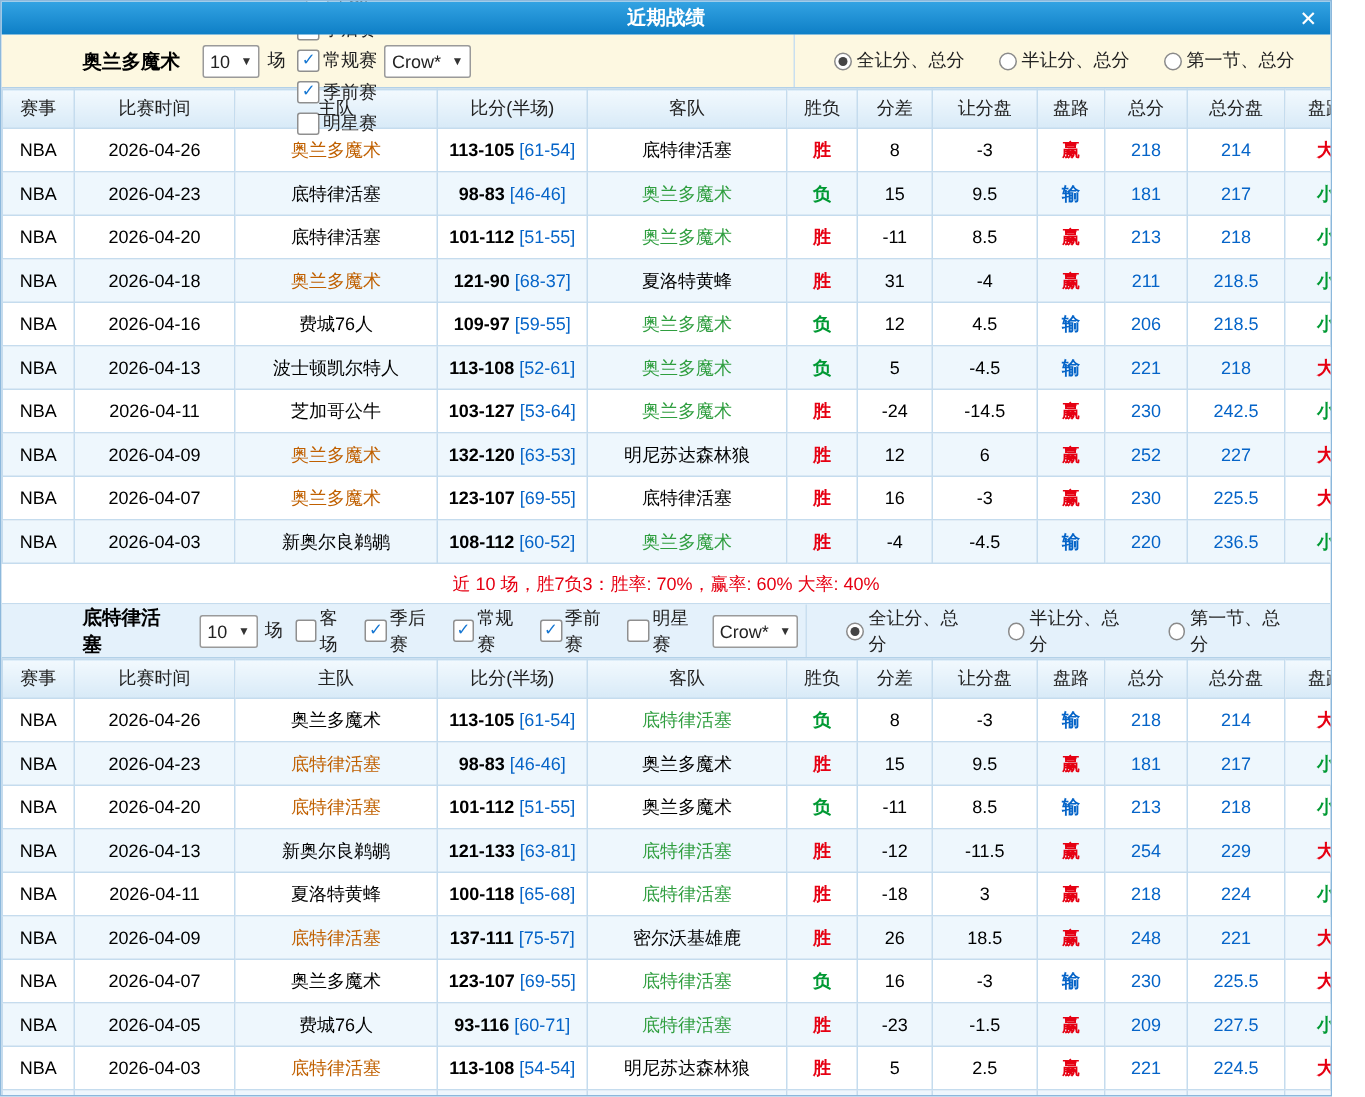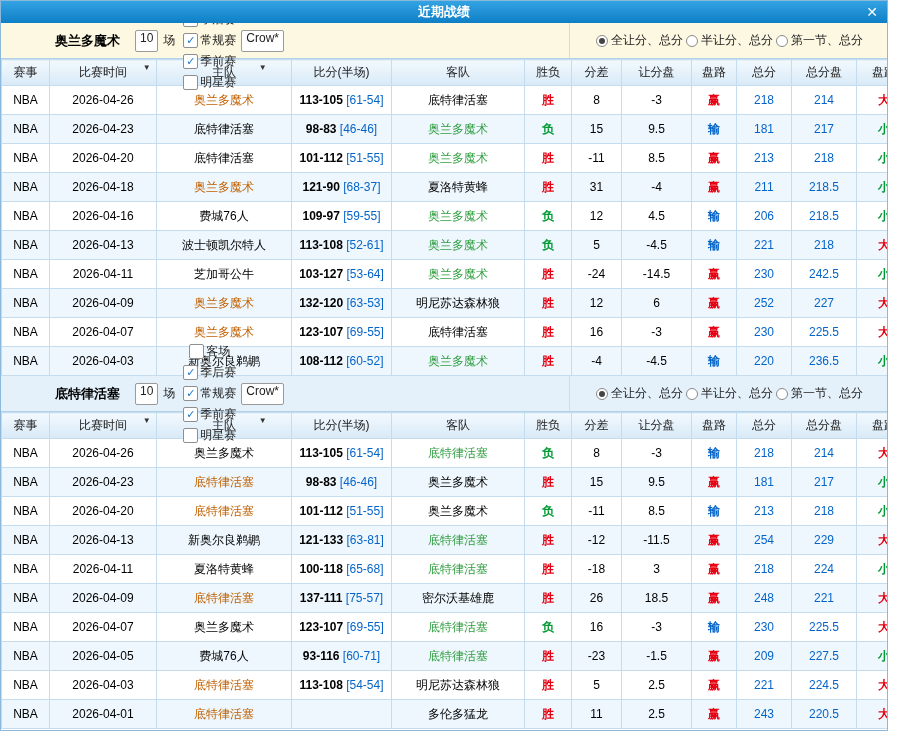--- a/index.html
+++ b/index.html
@@ -4,25 +4,25 @@
 <style>
   html,body{margin:0;padding:0;}
   body{font-family:"Liberation Sans","DejaVu Sans",sans-serif;background:#fff;-webkit-font-smoothing:antialiased;}
   .panel{width:888px;height:731px;overflow:hidden;background:#fff;border:1px solid #8cb8dc;box-sizing:border-box;position:relative;}
   .titlebar{height:22px;background:linear-gradient(#33a3e3,#0e7fc6);color:#fff;display:flex;align-items:center;justify-content:center;font-size:13px;font-weight:bold;position:relative;}
   .close{position:absolute;right:9px;top:2px;font-size:14px;font-weight:bold;cursor:pointer;line-height:18px;}
   .filterbar{height:36px;display:flex;align-items:center;font-size:12px;color:#222;border-bottom:1px solid #b3d1e8;padding:0 8px;gap:5px;box-sizing:border-box;}
   .fb-yellow{background:#fdf8e1;}
   .fb-blue{background:#e4f1fb;}
   .team-name{font-weight:bold;font-size:13px;color:#000;margin:0 10px 0 46px;}
-  .selectbox{background:#fff;border:1px solid #9a9a9a;height:20px;display:inline-flex;align-items:center;padding:0 4px;gap:18px;cursor:pointer;border-radius:2px;flex-direction:column;}
+  .selectbox{background:#fff;border:1px solid #9a9a9a;height:20px;display:inline-flex;align-items:center;padding:0 4px;gap:7px;cursor:pointer;border-radius:2px;}
   .selectbox .arrow{font-size:8px;color:#333;}
   .cb{display:inline-flex;align-items:center;gap:2px;cursor:pointer;margin-left:3px;}
   .cbbox{width:13px;height:13px;border:1px solid #8f8f8f;background:#fff;display:inline-flex;align-items:center;justify-content:center;font-size:11px;font-weight:bold;color:#1576d2;line-height:1;border-radius:2px;}
-  .radio-zone{margin-left:auto;display:flex;align-items:center;gap:3px;height:100%;padding:0 16px 0 26px;border-left:1px solid #c9dff0;}
+  .radio-zone{margin-left:auto;display:flex;align-items:center;gap:23px;height:100%;padding:0 16px 0 26px;border-left:1px solid #c9dff0;}
   .radio{display:inline-flex;align-items:center;gap:3px;cursor:pointer;}
   .rdot{width:12px;height:12px;border-radius:50%;border:1px solid #8a8a8a;background:#fff;position:relative;box-sizing:border-box;}
   .rdot.on::after{content:'';position:absolute;left:2px;top:2px;width:6px;height:6px;border-radius:50%;background:#444;}
   table{border-collapse:collapse;table-layout:fixed;width:100%;font-size:12px;}
   th,td{border:1px solid #c5dcee;text-align:center;padding:0;overflow:hidden;white-space:nowrap;}
   th{height:25px;background:linear-gradient(#f2f9fe,#d8eaf7);font-weight:normal;color:#222;}
   td{height:28px;color:#000;background:transparent;}
   tbody tr:nth-child(even) td{background:#eef7fd;}
   .team.t-home{color:#c06000;}
   .team.t-away{color:#2f9e3f;}
@@ -262,29 +262,30 @@
           <td>-4</td>
           <td>-4.5</td>
           <td class="blue bold">输</td>
           <td class="blue">220</td>
           <td class="blue">236.5</td>
           <td class="green bold">小</td>
         </tr>
       </tbody>
   </table>
 
+  <div class="summary">近 10 场，胜7负3：胜率: 70%，赢率: 60% 大率: 40%</div>
 
   <div class="filterbar fb-blue">
     <span class="team-name">底特律活塞</span>
     <span class="selectbox">
       <span>10</span>
       <span class="arrow">▼</span>
     </span>
     <span>场</span>
-    <span class="cb-group" style="display:inline-flex;align-items:center;gap:4px;flex-direction:column;">
+    <span class="cb-group" style="display:inline-flex;align-items:center;gap:4px;">
         <label class="cb">
           <span class="cbbox"></span>
           <span>客场</span>
         </label>
         <label class="cb">
           <span class="cbbox">✓</span>
           <span>季后赛</span>
         </label>
         <label class="cb">
           <span class="cbbox">✓</span>

